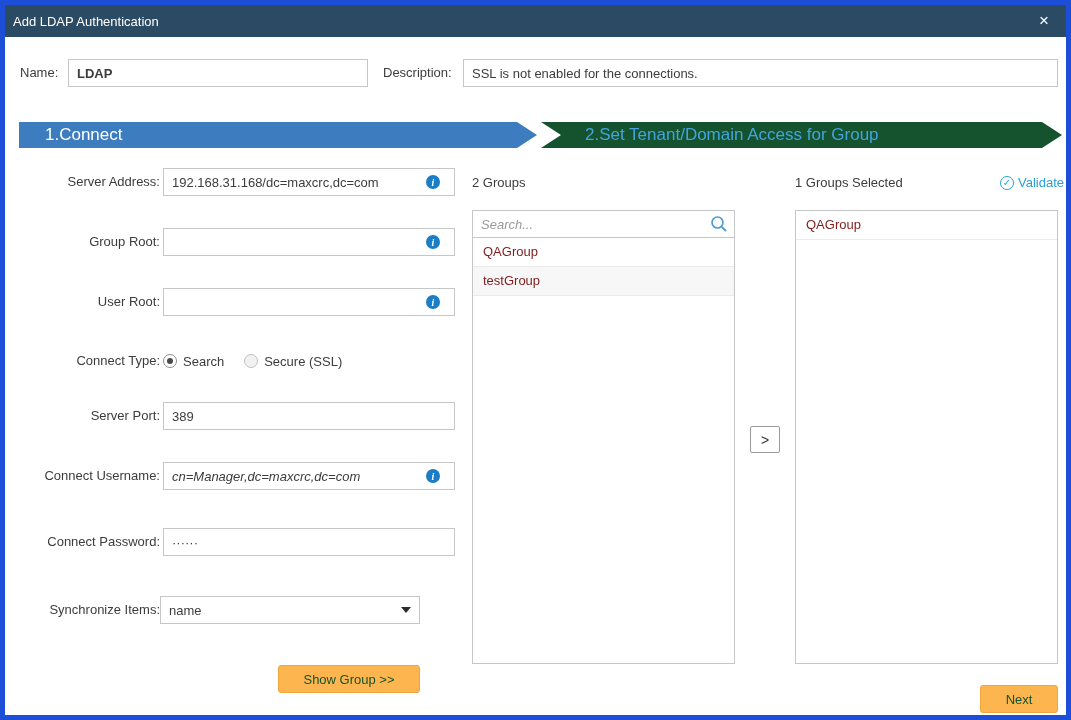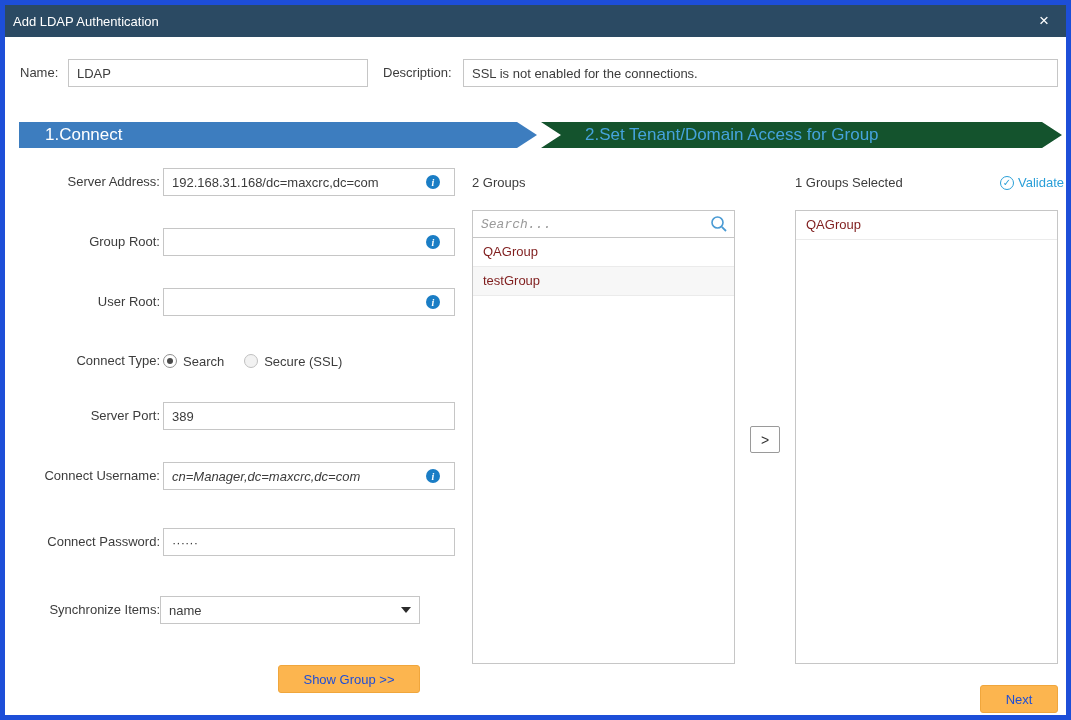--- a/index.html
+++ b/index.html
@@ -34,21 +34,21 @@
   
   .lbl { position: absolute; height: 27px; line-height: 27px; color: #3c3c3c; }
   .txt {
     position: absolute; height: 28px;
     border: 1px solid #c6c6c6; background: #fff;
     font-family: "Liberation Sans", sans-serif;
     font-size: 13px; color: #3c3c3c; padding: 0 8px;
     outline: none;
   }
   .name-lbl   { left: 15px;  top: 54px; }
-  .name-input { left: 63px;  top: 54px; width: 300px; }
+  .name-input { left: 63px;  top: 54px; width: 300px; font-weight: bold; }
   .desc-lbl   { left: 378px; top: 54px; }
   .desc-input { left: 458px; top: 54px; width: 595px; }
   
   .wizard { position: absolute; left: 14px; top: 105px; width: 1043px; height: 38px; }
   .step {
     position: absolute; top: 12px; height: 26px;
     display: flex; align-items: center;
     font-size: 17px;
   }
   .step1 {
@@ -93,34 +93,34 @@
   }
   .select-box .select-value { flex: 1; color: #3c3c3c; }
   .caret {
     width: 0; height: 0;
     border-left: 5px solid transparent; border-right: 5px solid transparent;
     border-top: 6px solid #2b2b2b;
   }
   .btn-orange {
     position: absolute; height: 28px;
     background: #fcb54f; border: 1px solid #f0a63c; border-radius: 3px;
-    font-family: "Liberation Sans", sans-serif; font-size: 13px; color: #1d4ed8;
+    font-family: "Liberation Sans", sans-serif; font-size: 13px; color: #14532d;
     display: flex; align-items: center; justify-content: center;
     cursor: pointer;
   }
   .show-group-btn { left: 273px; top: 660px; width: 142px; }
   .next-btn { left: 975px; top: 680px; width: 78px; }
   
   .panel-label { position: absolute; color: #3c3c3c; }
   .groups-count { left: 467px; top: 170px; }
   .selected-count { left: 790px; top: 170px; }
   .search-wrap { position: absolute; left: 467px; top: 205px; width: 263px; height: 28px; }
   .search-input {
     width: 100%; height: 100%; border: 1px solid #c6c6c6;
-    padding: 0 14px 0 8px; font-family: Liberation Mono, monospace;
+    padding: 0 14px 0 8px; font-family: Liberation Sans, sans-serif;
     font-size: 13px; font-style: italic; color: #555; outline: none;
   }
   .search-input::placeholder { color: #9a9a9a; font-style: italic; }
   .search-icon { position: absolute; right: 7px; top: 5px; width: 18px; height: 18px; cursor: pointer; }
   .list-box {
     position: absolute; border: 1px solid #c6c6c6; background: #fff;
   }
   .groups-list   { left: 467px; top: 232px; width: 263px; height: 427px; }
   .selected-list { left: 790px; top: 205px; width: 263px; height: 454px; }
   .list-item {

